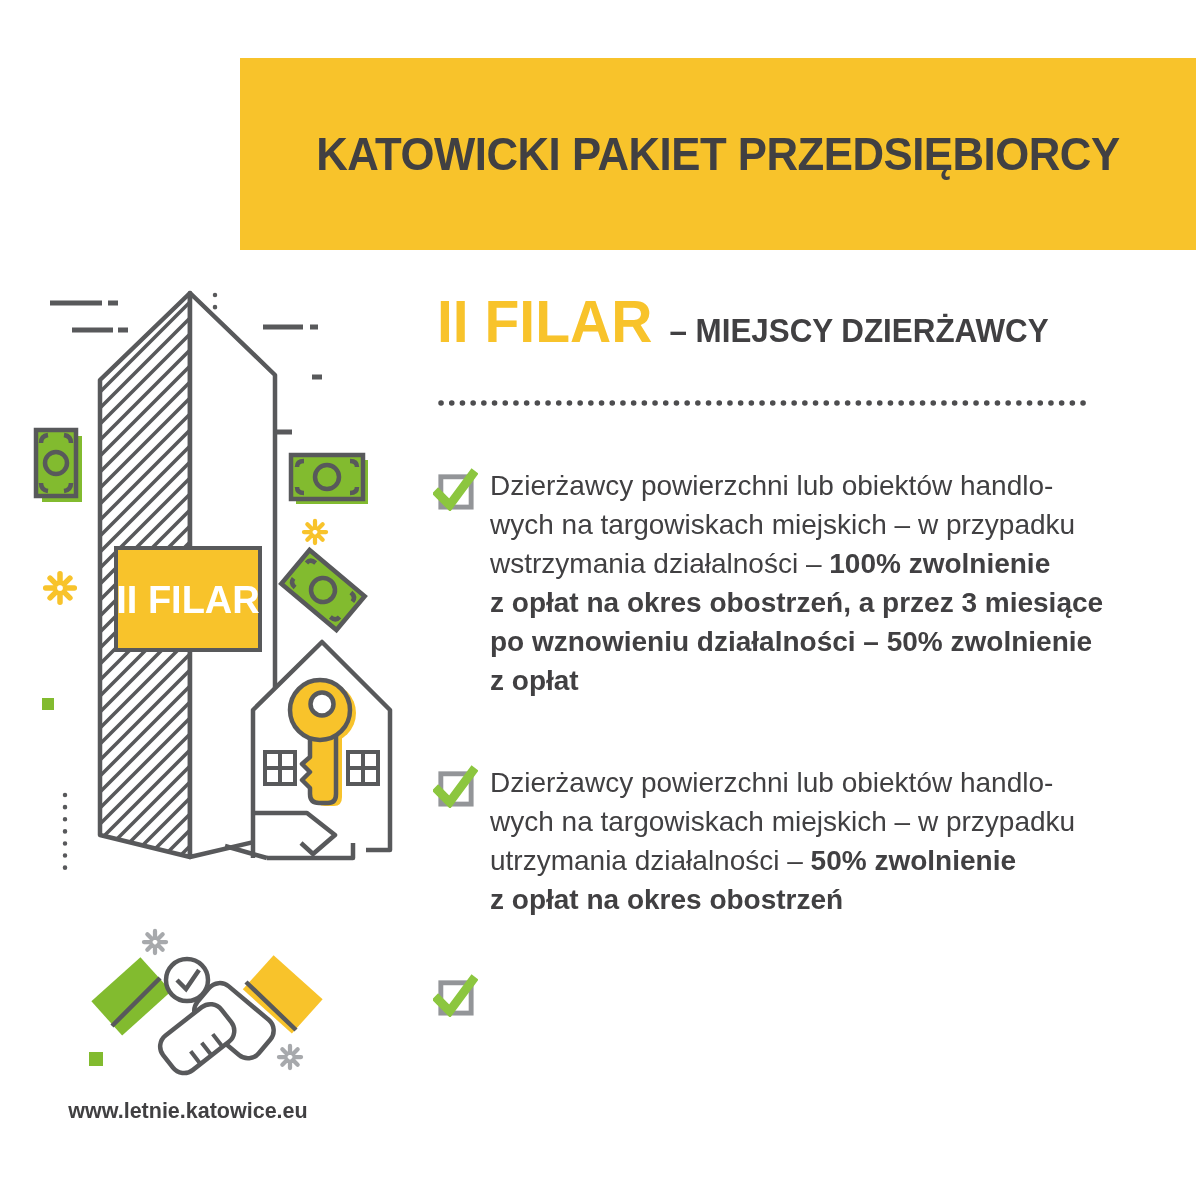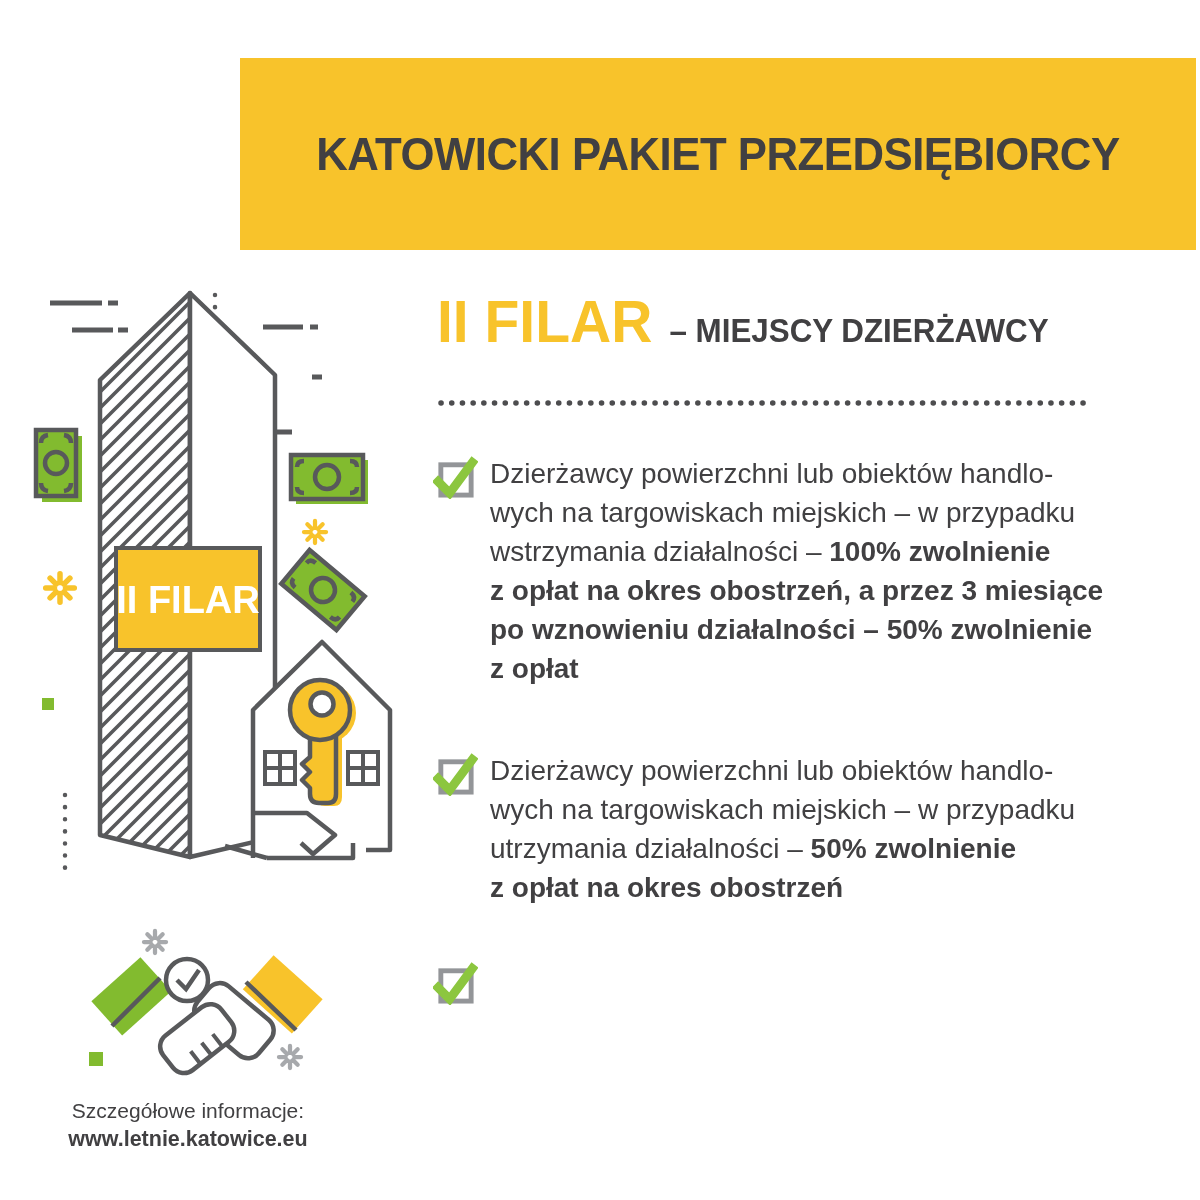--- a/index.html
+++ b/index.html
@@ -29,21 +29,21 @@
 
   
   .heading{position:absolute;left:437px;top:292px;display:flex;align-items:baseline;gap:18px;
     transform:scaleX(.95);transform-origin:left;}
   .heading-title{font-size:60px;font-weight:bold;color:var(--yellow);line-height:1;}
   .heading-subtitle{font-size:33px;font-weight:bold;color:var(--ink);line-height:1;}
   .dotted-sep{position:absolute;left:437px;top:398px;}
 
   
   .benefits{position:absolute;left:433px;top:454px;width:715px;}
-  .benefit{display:flex;align-items:flex-start;gap:12px;margin-bottom:63px;}
+  .benefit{display:flex;align-items:flex-start;gap:12px;margin-bottom:63px;margin-top:12px;}
   .benefit:nth-child(2){margin-bottom:53px;}
   .benefit:last-child{margin-bottom:0;}
   .benefit svg{flex:0 0 auto;margin-top:2px;}
   .benefit-text{font-size:28px;line-height:39px;white-space:pre-line;color:var(--ink);}
   .benefit-text .b{font-weight:bold;}
 
   
   .scene{position:absolute;left:20px;top:280px;}
   .shake{position:absolute;left:60px;top:920px;}
   svg text{font-family:"Liberation Sans","DejaVu Sans",sans-serif;}
@@ -206,17 +206,16 @@
         <rect x="-40" y="-26" width="80" height="46" rx="14" fill="#fff" stroke="#58595B" stroke-width="4.5"></rect>
       </g>
       <g transform="translate(138,118) rotate(-38)">
         <rect x="-38" y="-22" width="74" height="44" rx="14" fill="#fff" stroke="#58595B" stroke-width="4.5"></rect>
         <path d="M-14,6 V22 M0,6 V22 M14,6 V22" stroke="#58595B" stroke-width="4" fill="none"></path>
       </g>
     </g>
   </svg>
 
   <div class="footer">
-    <div class="footer-info">Szczegółowe informacje:</div>
     <div class="footer-url">www.letnie.katowice.eu</div>
   </div>
 
 </div>
 
 </body></html>

